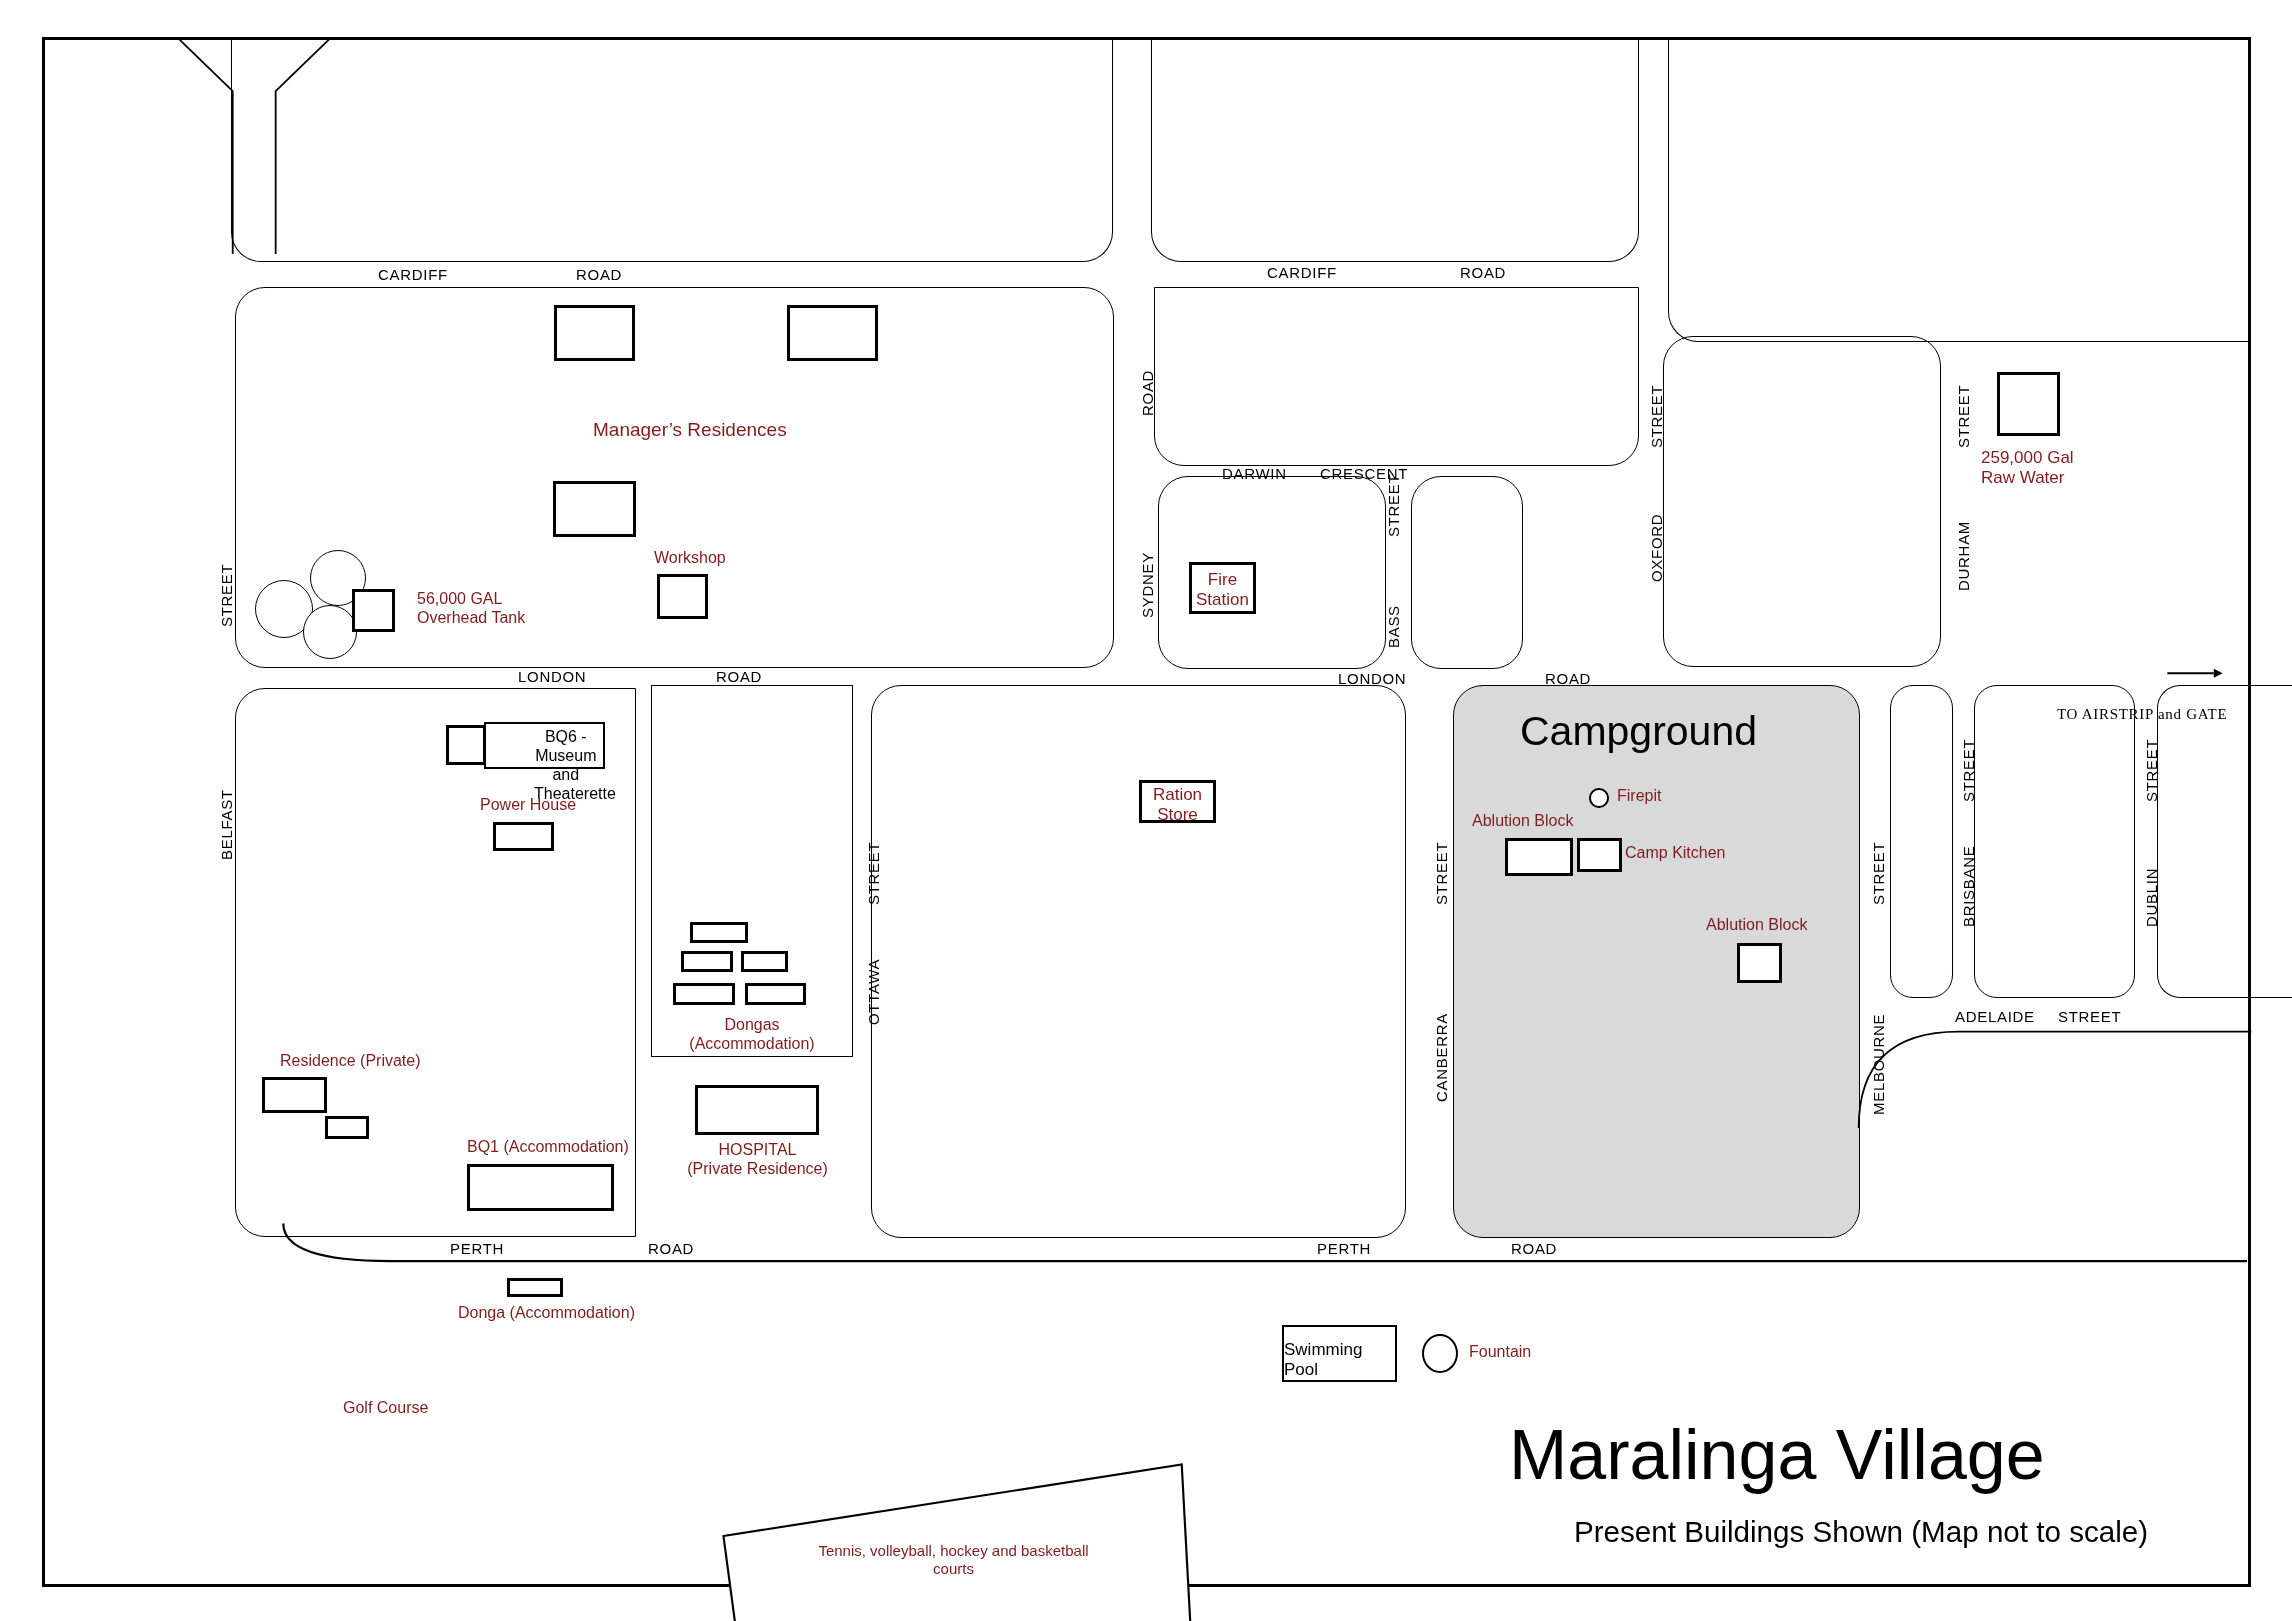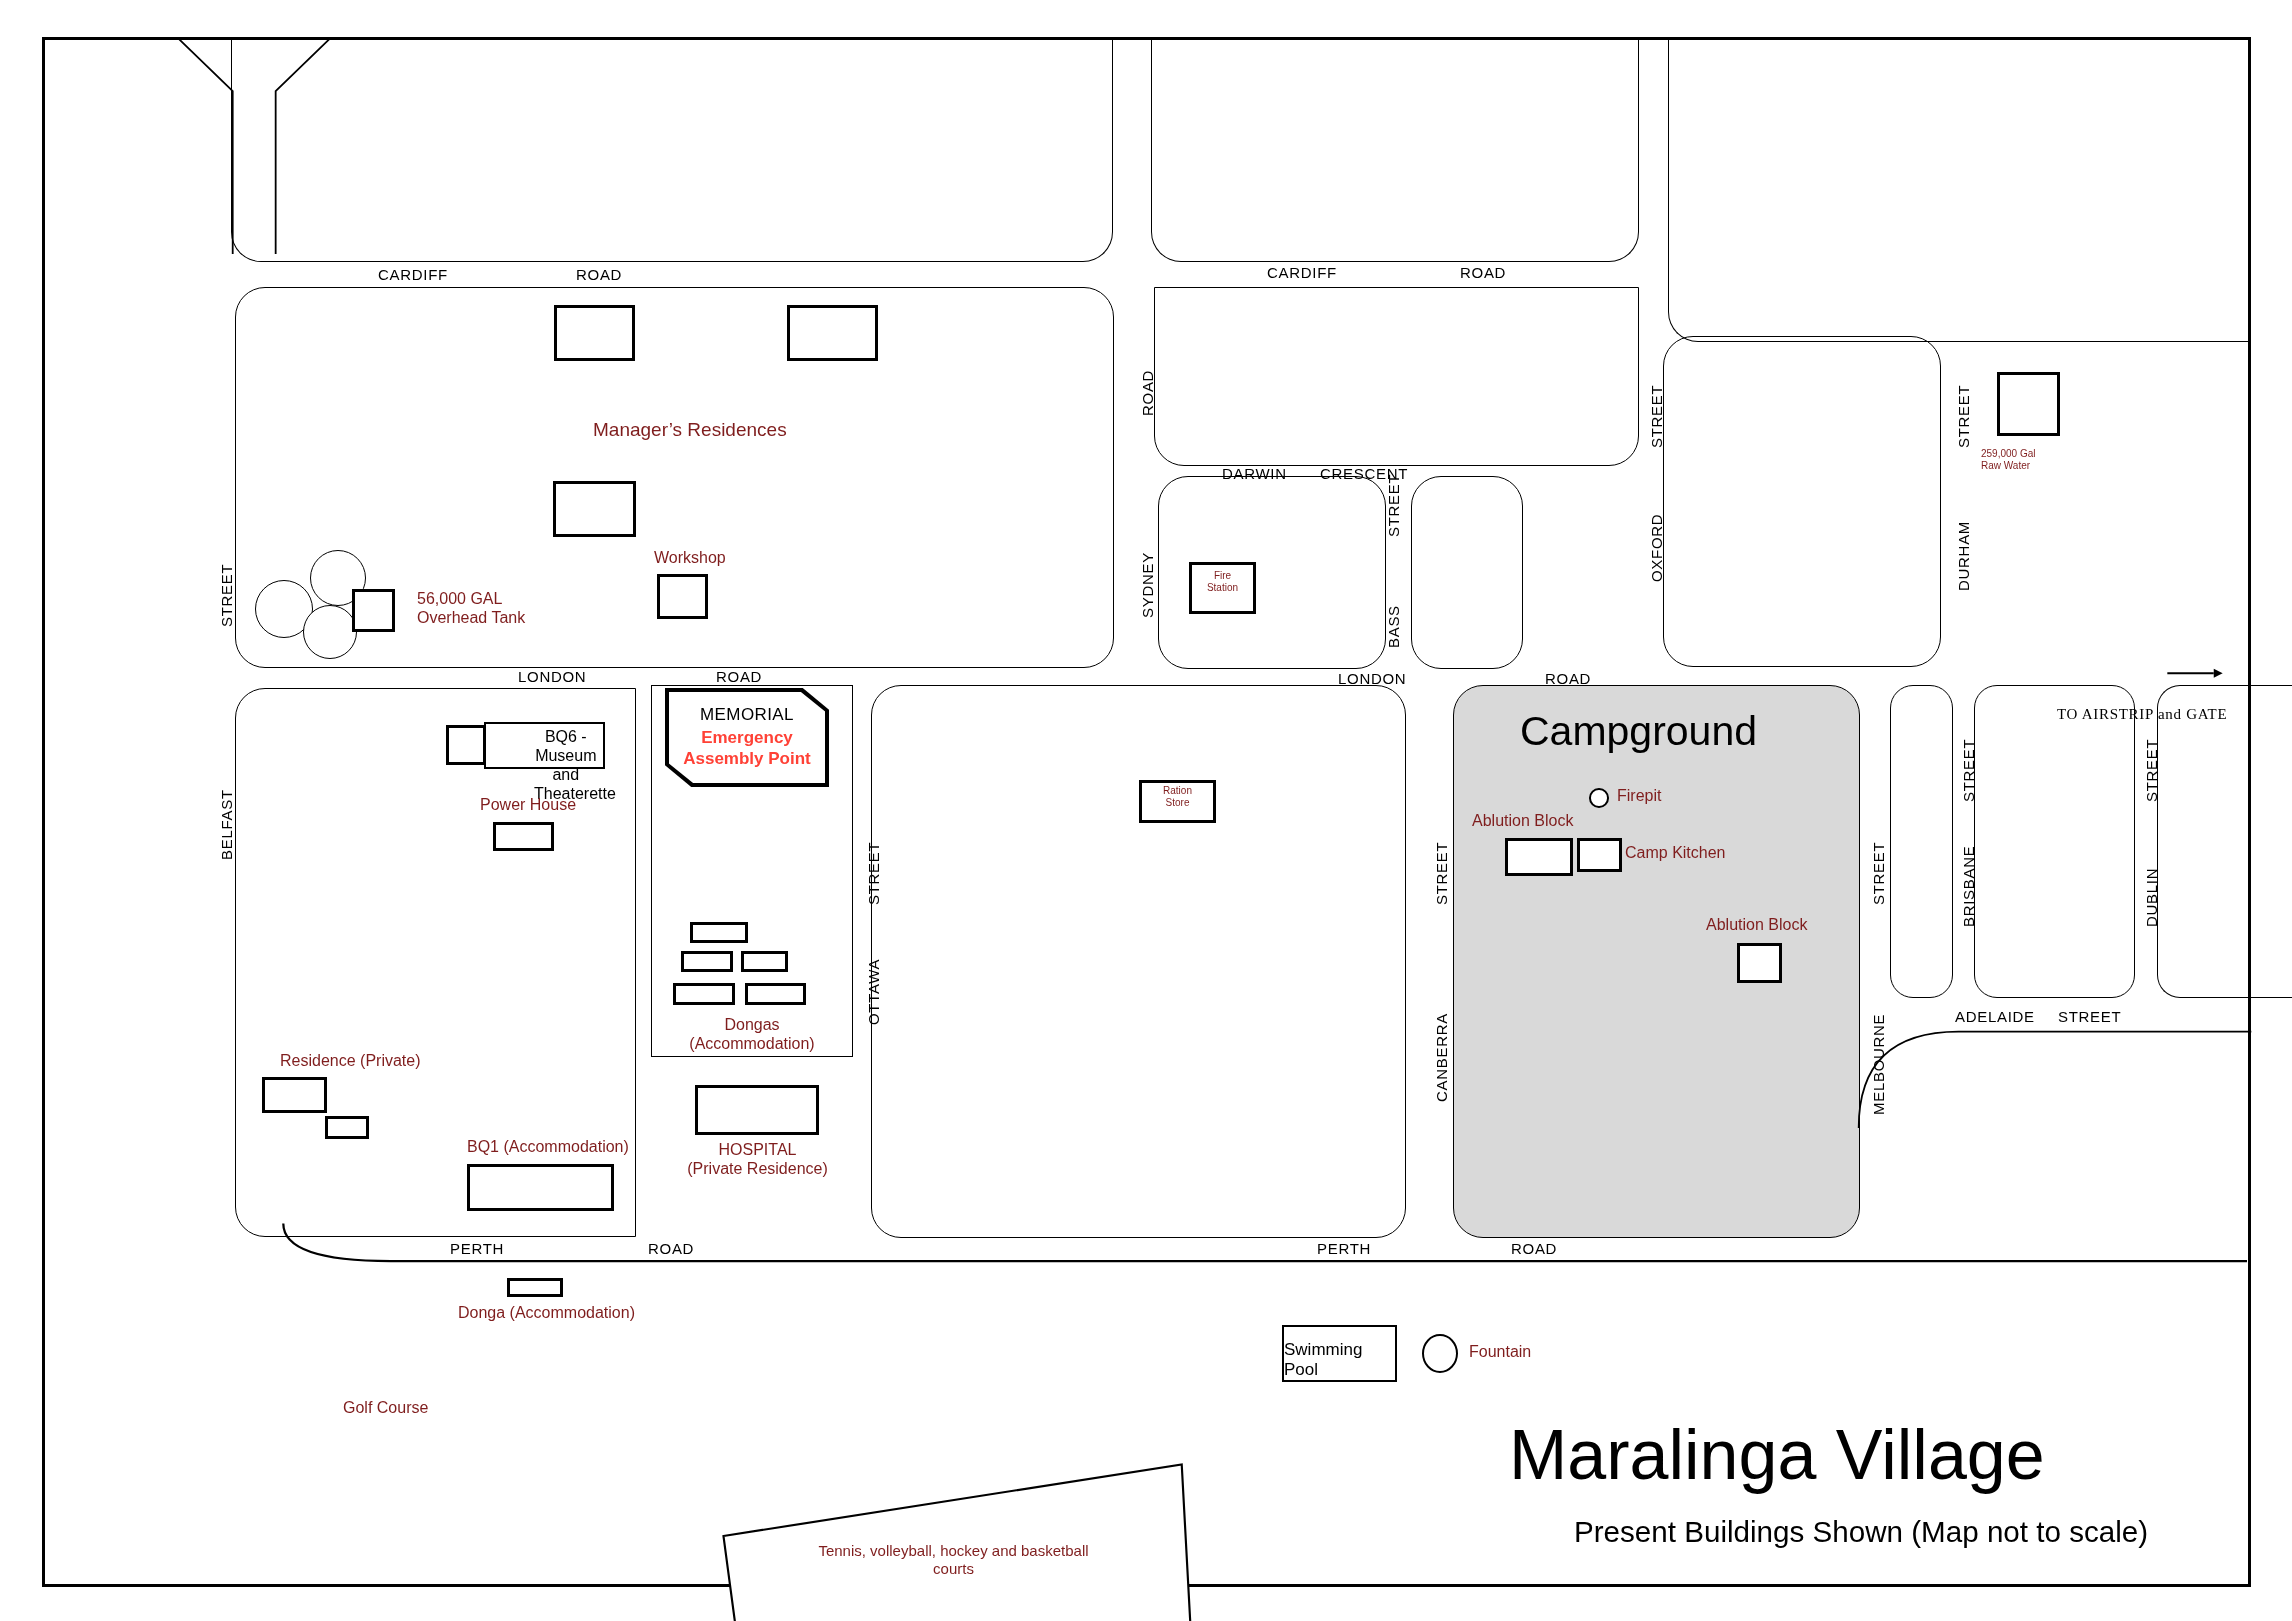--- a/index.html
+++ b/index.html
@@ -69,21 +69,21 @@
     letter-spacing: 0.7px;
     color: #000;
   }
   .street-name.vert {
     transform: rotate(-90deg);
     transform-origin: left top;
   }
   .bldg-label {
     font-size: 16px;
   }
-  .bldg-label.small { font-size: 10px; }
+  .bldg-label.small { font-size: 17px; }
   .boxed-label {
     position: absolute;
     border: 2.7px solid #000;
     background: #fff;
     font-size: 16px;
     text-align: center;
     line-height: 1.2;
     padding: 2.7px 5.4px;
     box-sizing: border-box;
   }
@@ -302,30 +302,20 @@
   <div class="lbl bldg-label" style="left:480px; top:796px;">Power House</div>
   <div class="bldg" style="left:493px; top:822px; width:61px; height:29px;"></div>
   <div class="lbl bldg-label" style="left:280px; top:1052px;">Residence (Private)</div>
   <div class="bldg" style="left:262px; top:1077px; width:65px; height:36px;"></div>
   <div class="bldg" style="left:325px; top:1116px; width:44px; height:23px;"></div>
   <div class="lbl bldg-label" style="left:467px; top:1138px;">BQ1 (Accommodation)</div>
   <div class="bldg" style="left:467px; top:1164px; width:147px; height:47px;"></div>
 
   <div class="block sq" style="left:651px; top:685px; width:202px; height:372px; border-top:1.8px solid #000; border-radius:0 0 0 0;"></div>
 
-  <div id="memorial-sign" style="left:665px; top:688px; width:164px; height:99px;">
-    <div class="inner"></div>
-    <div class="face">
-      <div class="m-title">MEMORIAL</div>
-      <div class="m-sub">
-        <div>Emergency</div>
-        <div>Assembly Point</div>
-      </div>
-    </div>
-  </div>
 
   <div class="bldg" style="left:690px; top:922px; width:58px; height:20.6px;"></div>
   <div class="bldg" style="left:681px; top:951px; width:52px; height:20.6px;"></div>
   <div class="bldg" style="left:741px; top:951px; width:47px; height:20.6px;"></div>
   <div class="bldg" style="left:673px; top:983px; width:62px; height:21.5px;"></div>
   <div class="bldg" style="left:745px; top:983px; width:61px; height:21.5px;"></div>
   <div class="lbl bldg-label center" style="left:651px; top:1016px; width:202px;">
     <div>Dongas</div>
     <div>(Accommodation)</div>
   </div>

